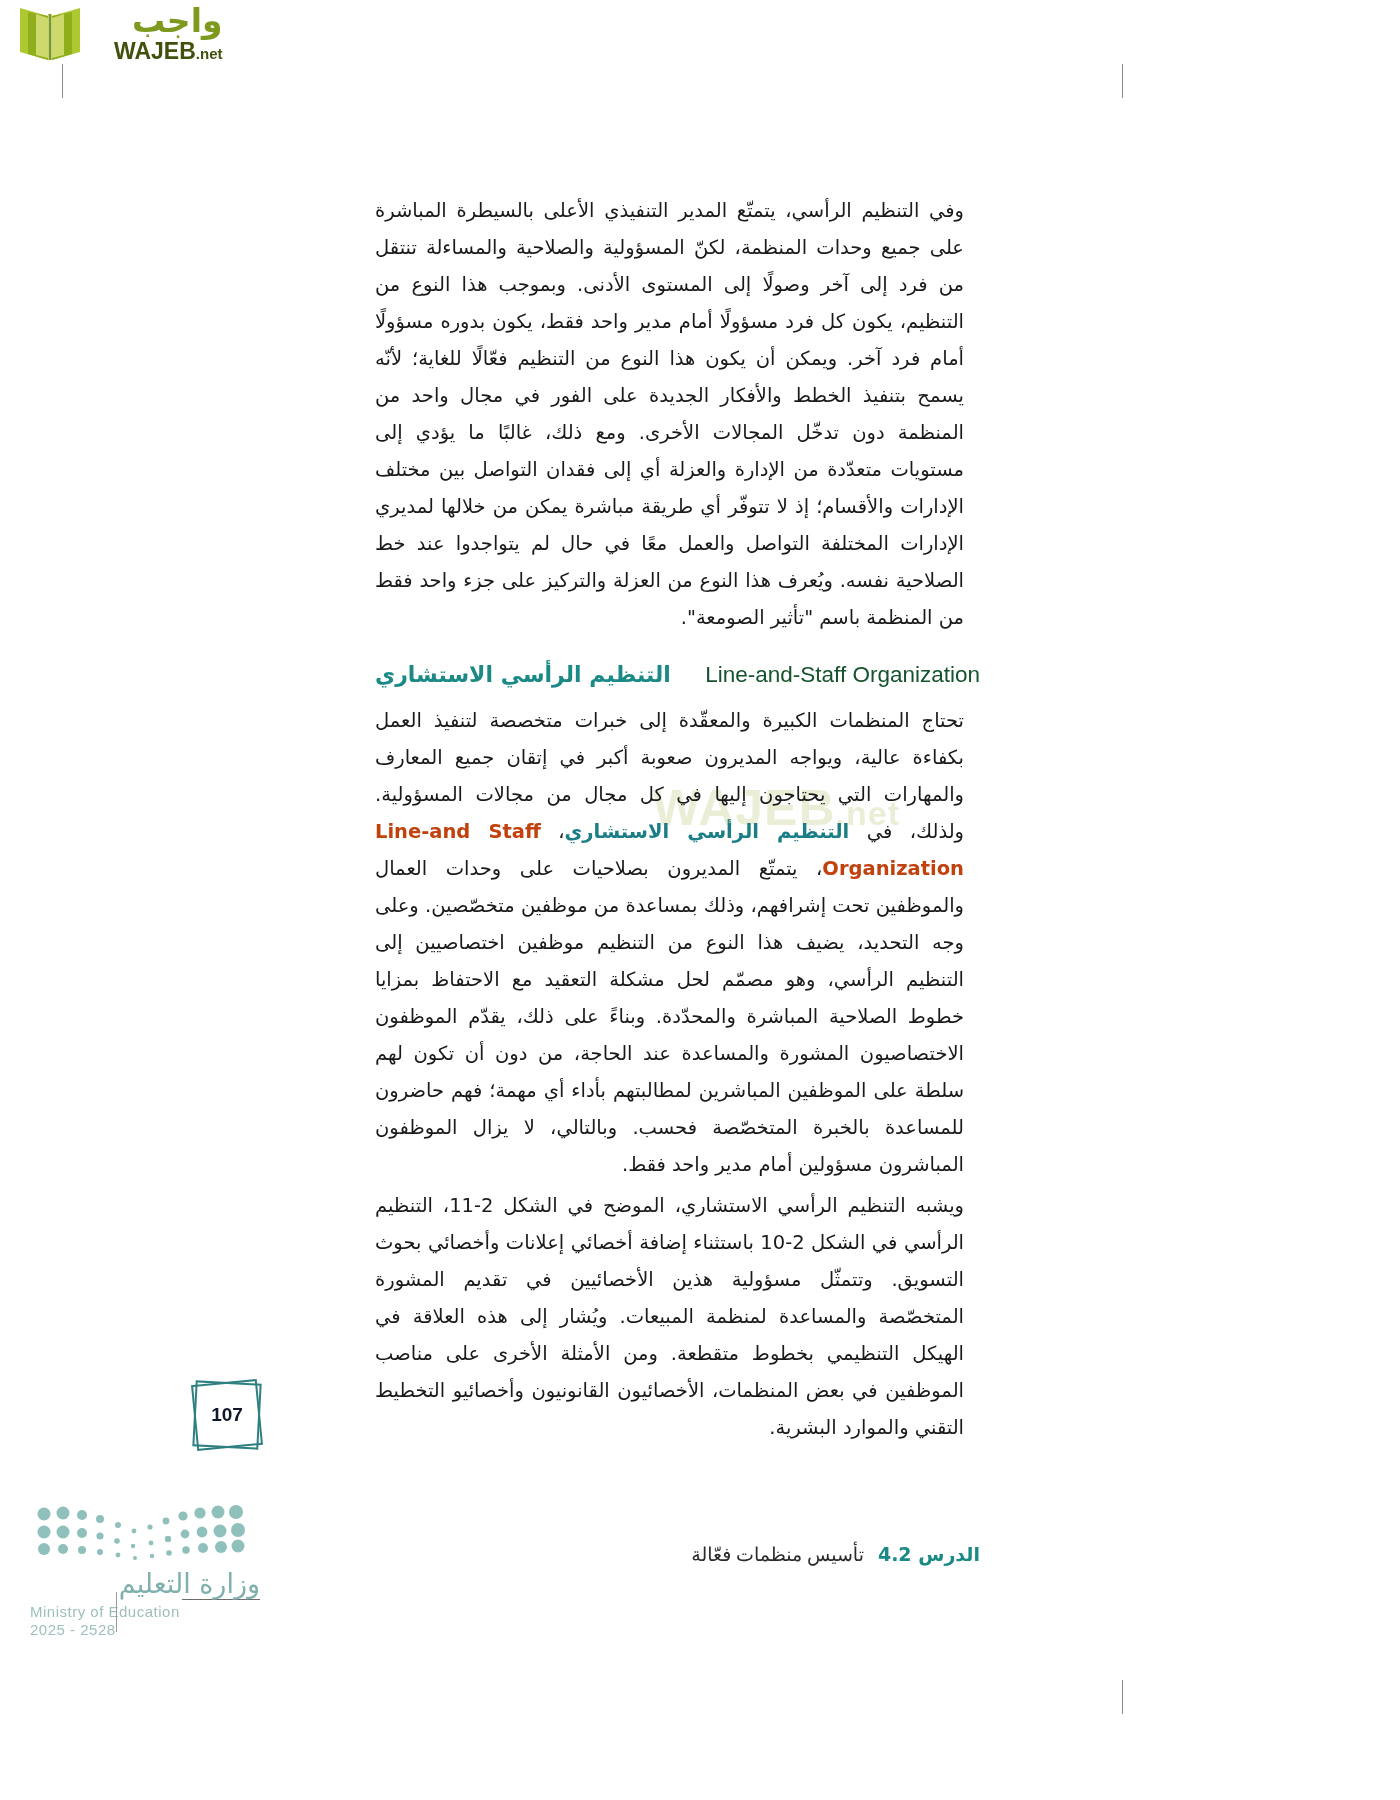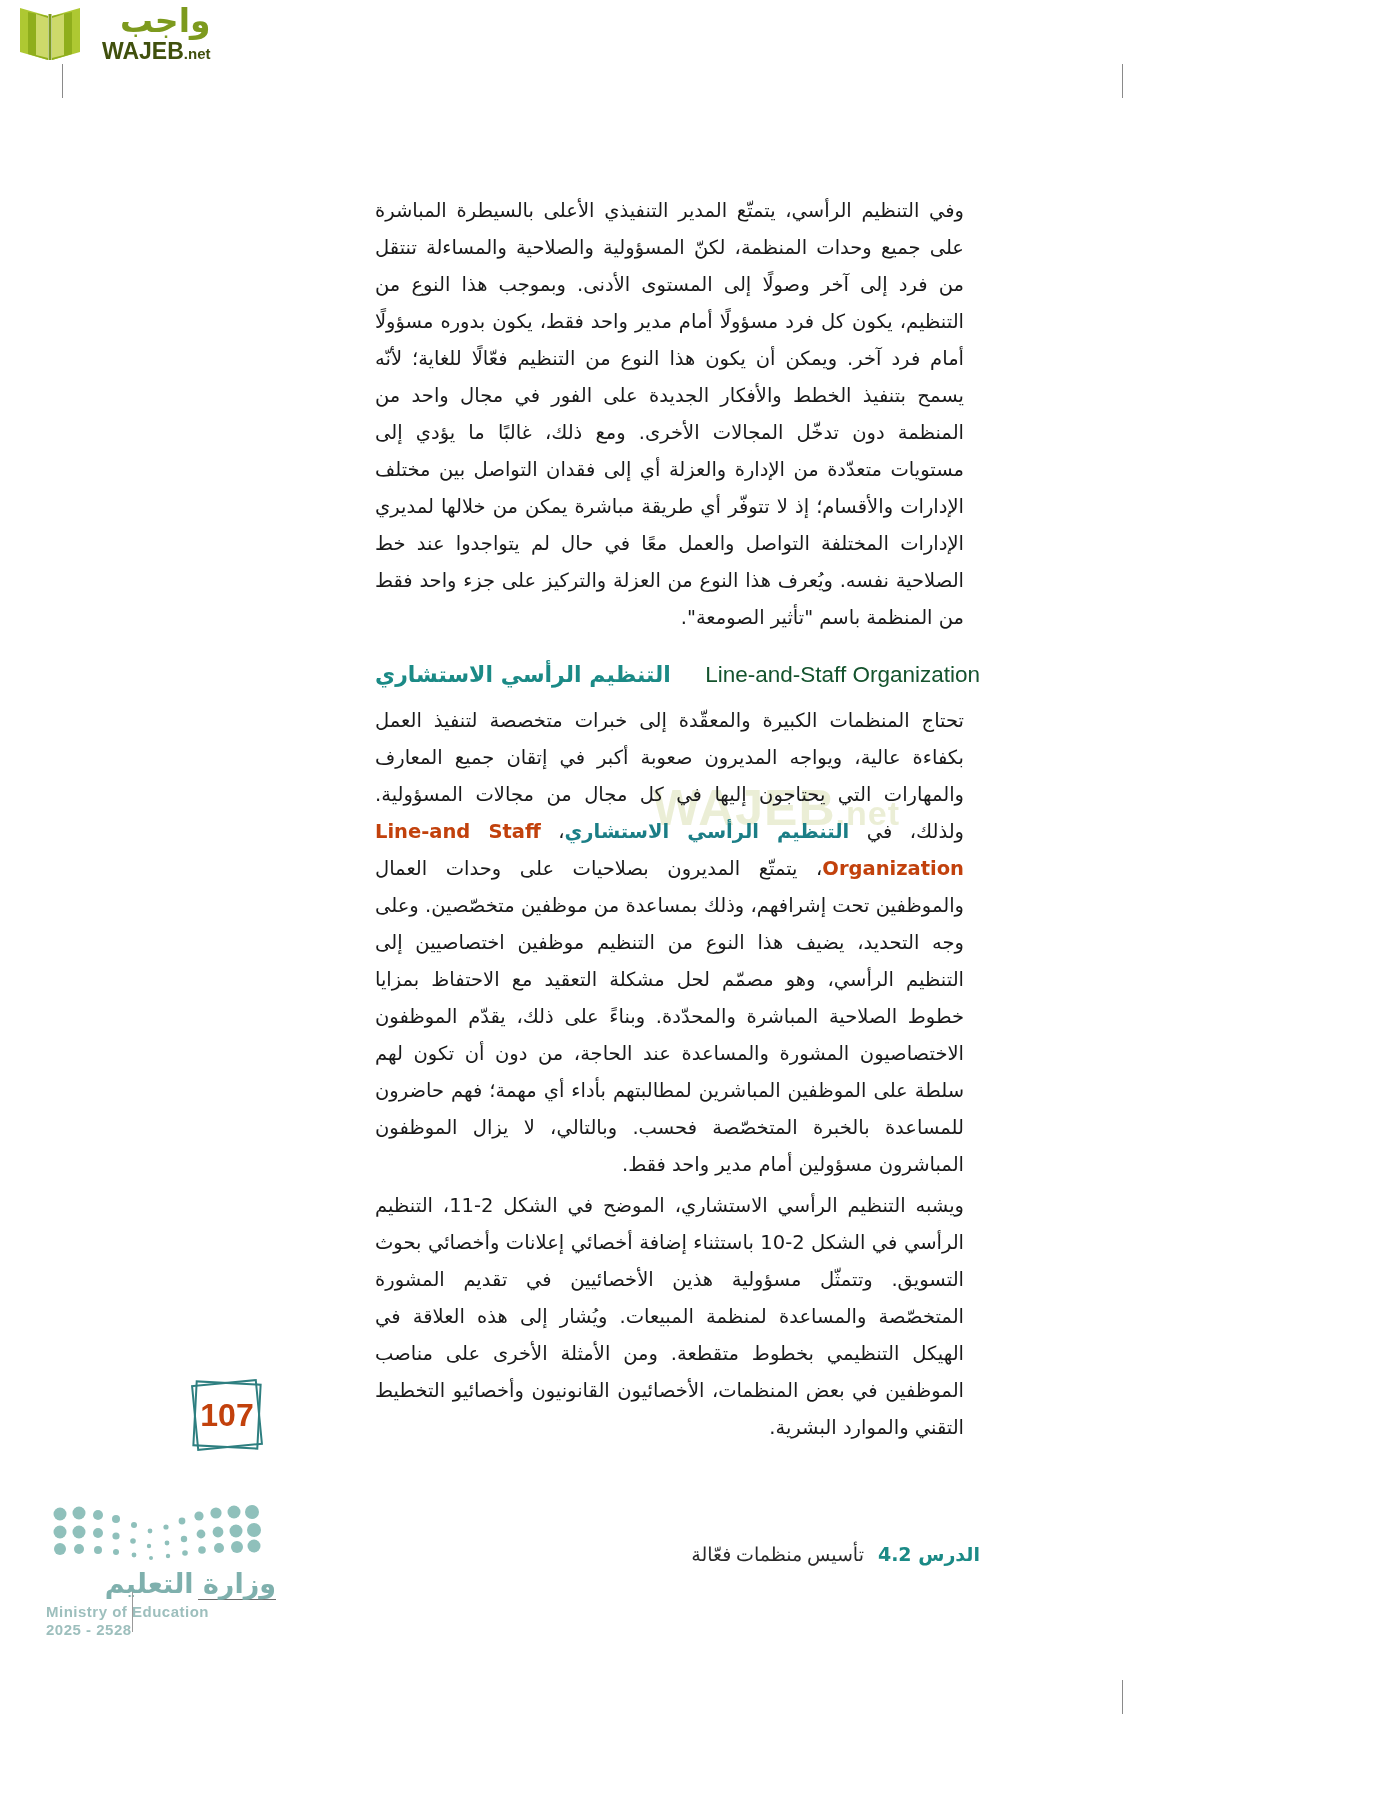--- a/index.html
+++ b/index.html
@@ -16,21 +16,21 @@
     font-family: "Liberation Sans", "DejaVu Sans", sans-serif;
   }
 
   
   .brand {
     position: absolute;
     top: 2px;
     left: 14px;
     display: flex;
     align-items: center;
-    gap: 16px;
+    gap: 28px;
     z-index: 5;
   }
   .brand-text {
     display: flex;
     flex-direction: column;
     align-items: flex-start;
     line-height: 1;
   }
   .brand-ar {
     font-family: "DejaVu Sans", sans-serif;
@@ -181,34 +181,33 @@
   }
   .pagenum .sq.a { transform: rotate(-5.5deg); }
   .pagenum .sq.b { transform: rotate(3deg); }
   .pagenum .val {
     position: absolute;
     inset: 0;
     display: flex;
     align-items: center;
     justify-content: center;
     font-family: "Liberation Sans", sans-serif;
-    font-size: 32px;
-    font-weight: bold;
-    color: #c2410c;
+    font-size: 19px;
+    font-weight: bold;
+    color: #0f172a;
     direction: ltr;
   }
 
   
   .ministry {
     position: absolute;
-    left: 46px;
+    left: 30px;
     bottom: 162px;
     width: 230px;
     z-index: 4;
-    font-weight: bold;
   }
   .ministry svg { display: block; }
   .ministry-ar {
     font-family: "DejaVu Sans", sans-serif;
     font-size: 27px;
     color: #7fb0ad;
     direction: rtl;
     text-align: right;
     letter-spacing: 2px;
     margin-top: 2px;

